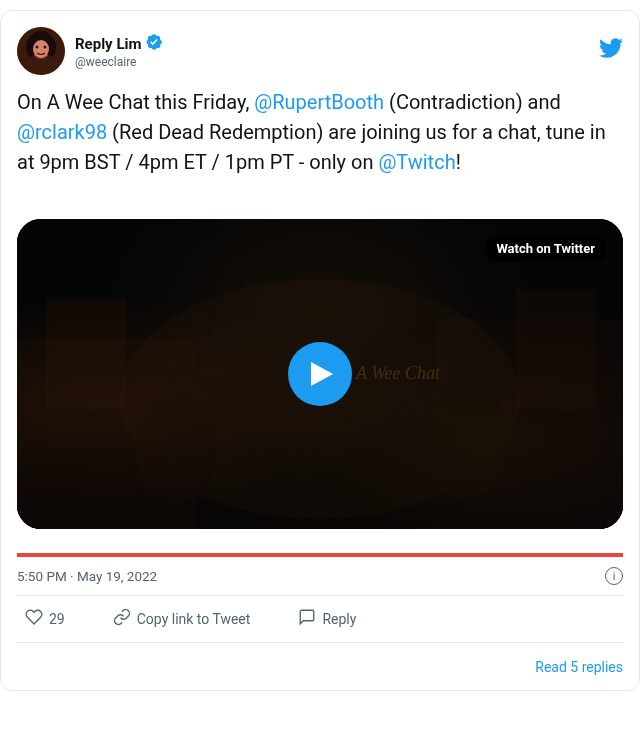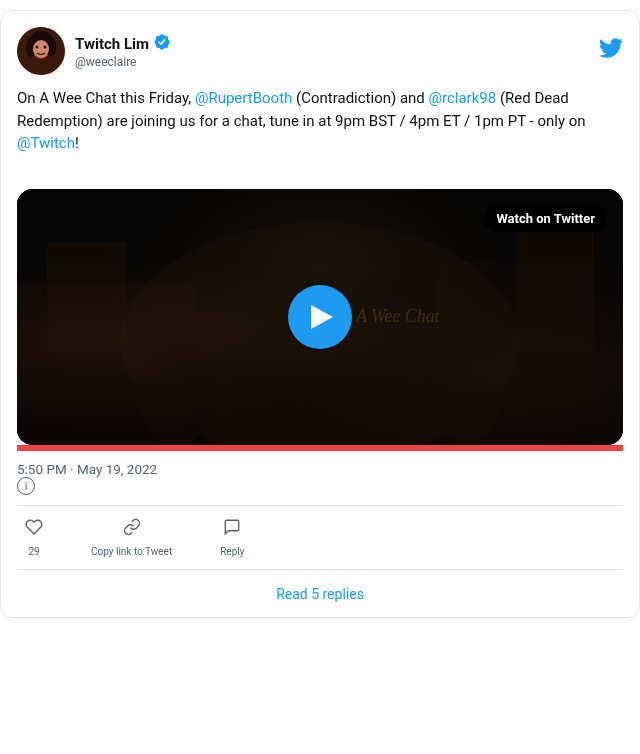--- a/index.html
+++ b/index.html
@@ -60,42 +60,42 @@
     }
     .username {
       font-size: 12px;
       color: #536471;
     }
     .twitter-bird {
       color: #1d9bf0;
       font-size: 24px;
     }
     .tweet-content {
-      font-size: 15px;
+      font-size: 20px;
       line-height: 1.5;
       color: #0f1419;
       margin-bottom: 12px;
     }
     .mention {
       color: #1d9bf0;
       cursor: pointer;
     }
     .tweet-link {
       color: #1d9bf0;
       text-decoration: none;
       cursor: pointer;
     }
     .video-container {
       width: 100%;
-      border-radius: 16px;
+      border-radius: 24px;
       overflow: hidden;
       position: relative;
       background: #000;
-      height: 256px;
-      margin-bottom: 0;
+      height: 310px;
+      margin-bottom: 24px;
       cursor: pointer;
     }
     .video-bg {
       width: 100%;
       height: 100%;
       background: #0a0a0a;
       position: relative;
     }
     
     .video-bg::before {
@@ -137,25 +137,25 @@
       width: 0;
       height: 0;
       border-style: solid;
       border-width: 12px 0 12px 22px;
       border-color: transparent transparent transparent #fff;
       margin-left: 4px;
     }
     .tweet-timestamp {
       display: flex;
       justify-content: space-between;
+      align-items: center;
       padding: 10px 0;
-      border-top: 6px solid #ef4444;
+      border-top: 4px solid #ef4444;
       font-size: 13.5px;
       color: #536471;
-      flex-direction: column;
     }
     .info-icon {
       width: 18px;
       height: 18px;
       border: 1px solid #536471;
       border-radius: 50%;
       display: flex;
       align-items: center;
       justify-content: center;
       font-size: 11px;
@@ -167,34 +167,33 @@
       align-items: center;
       padding: 8px 0;
       border-top: 1px solid #e1e8ed;
       gap: 32px;
     }
     .action-btn {
       display: flex;
       align-items: center;
       gap: 6px;
       color: #536471;
-      font-size: 10px;
+      font-size: 14px;
       cursor: pointer;
       padding: 4px 8px;
       border-radius: 9999px;
       transition: background 0.15s;
-      flex-direction: column;
     }
     .action-icon {
       font-size: 18px;
     }
     .read-replies {
       border-top: 1px solid #e1e8ed;
       padding: 14px 0;
-      text-align: center;
+      text-align: right;
       cursor: pointer;
     }
     .read-replies-text {
       color: #1d9bf0;
       font-size: 14px;
       font-weight: 400;
     }
   </style>
 </head>
 <body>
@@ -217,21 +216,21 @@
           <ellipse cx="24" cy="22" rx="8" ry="9" fill="#d4856a"></ellipse>
 
           <circle cx="20" cy="20" r="1.5" fill="#2c1810"></circle>
           <circle cx="28" cy="20" r="1.5" fill="#2c1810"></circle>
 
           <path d="M20 26 Q24 29 28 26" stroke="#2c1810" stroke-width="1.2" fill="none"></path>
         </svg>
       </div>
       <div class="user-info">
         <div class="display-name">
-          <span>Twitch Lim</span>
+          <span>Reply Lim</span>
           <span class="verified-icon">
             <svg width="18" height="18" viewBox="0 0 24 24" fill="#1d9bf0">
                 <path d="M22.25 12c0-1.43-.88-2.67-2.19-3.34.46-1.39.2-2.9-.81-3.91s-2.52-1.27-3.91-.81c-.66-1.31-1.91-2.19-3.34-2.19s-2.67.88-3.33 2.19c-1.4-.46-2.91-.2-3.92.81s-1.26 2.52-.8 3.91C2.88 9.33 2 10.57 2 12s.88 2.67 2.19 3.34c-.46 1.39-.2 2.9.81 3.91s2.52 1.27 3.91.81c.66 1.31 1.91 2.19 3.34 2.19s2.67-.88 3.33-2.19c1.4.46 2.91.2 3.92-.81s1.26-2.52.8-3.91c1.32-.67 2.2-1.91 2.2-3.34zm-11.71 4.2L6.8 12.46l1.41-1.42 2.26 2.26 4.8-5.23 1.47 1.36-6.2 6.77z"></path>
               </svg>
           </span>
         </div>
         <span class="username">@weeclaire</span>
       </div>
     </div>
     <div class="twitter-bird">

